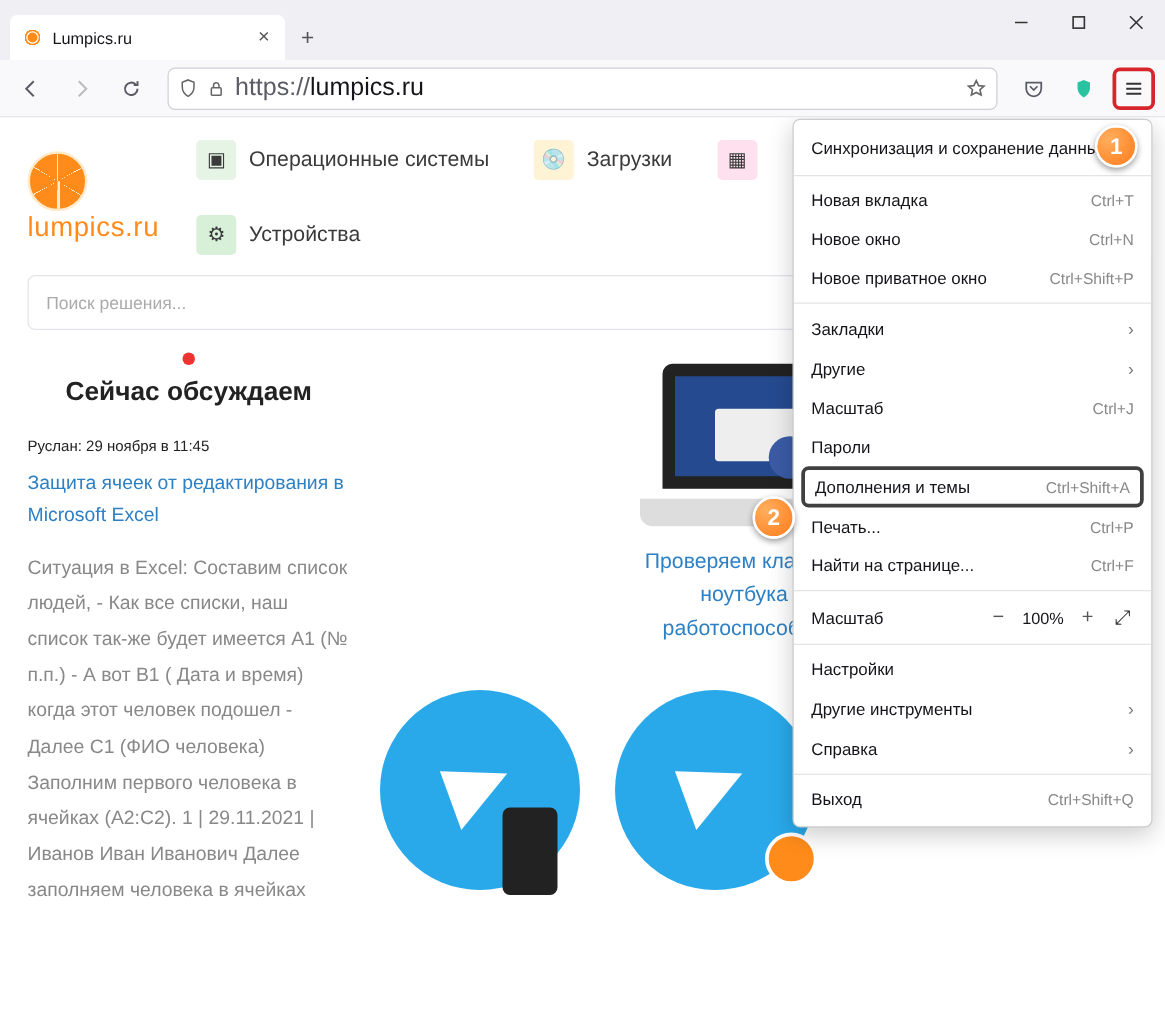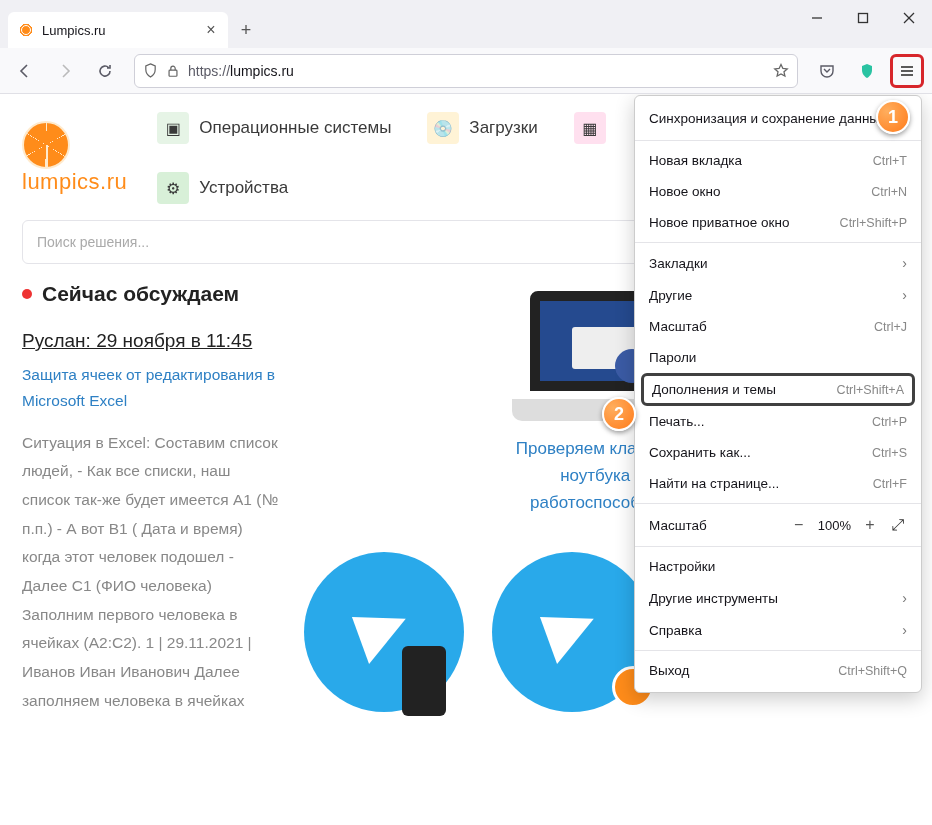--- a/index.html
+++ b/index.html
@@ -17,21 +17,21 @@
 .winbtn { width: 46px; display:flex;align-items:center;justify-content:center; color:#333;}
 .winbtn svg{width:12px;height:12px;}
 
 
 .toolbar { height: 46px; display:flex; align-items:center; padding: 0 8px; gap: 6px; background:#f9f9fb; border-bottom:1px solid #e0e0e6;}
 .tbtn { width: 34px; height: 34px; display:flex;align-items:center;justify-content:center; border-radius:6px; color:#5b5b66;}
 .tbtn svg{width:16px;height:16px;}
 .tbtn.disabled{color:#bbb;}
 .urlbar { flex:1; height: 34px; background:#fff; border:1px solid #cfcfd8; border-radius: 6px; display:flex; align-items:center; padding:0 8px; gap:8px; margin: 0 6px;}
 .urlbar .lock{color:#666;}
-.url-text{font-size:14px; color:#5b5b66; flex:1;}
+.url-text{font-size:20px; color:#5b5b66; flex:1;}
 .url-text .host{color:#15141a;}
 .hamburger-wrap{position:relative;}
 .hamburger{ width:34px; height:34px; display:flex;align-items:center;justify-content:center; border:3px solid #d7262b; border-radius:6px;}
 .green-shield{color:#2ac3a2;}
 
 
 .page { position:relative; height: calc(825px - 48px - 46px); overflow:hidden; background:#fff;}
 .site-header { display:flex; align-items:center; gap: 30px; padding: 18px 22px 8px;}
 .logo { display:flex; flex-direction:column; align-items:flex-start; gap:0px;}
 .logo-circle{width:48px;height:48px;border-radius:50%;background:#ff8c1a;border:2px solid #ffeacc;position:relative;}
@@ -40,23 +40,23 @@
  conic-gradient(#ffeacc 0 2deg,transparent 2deg 60deg,#ffeacc 60deg 62deg,transparent 62deg 120deg,#ffeacc 120deg 122deg,transparent 122deg 180deg,#ffeacc 180deg 182deg,transparent 182deg 240deg,#ffeacc 240deg 242deg,transparent 242deg 300deg,#ffeacc 300deg 302deg,transparent 302deg);border-radius:50%;}
 .logo-text{font-size:22px;color:#ff8c1a;letter-spacing:0.5px; font-weight:400;}
 .topnav{display:flex;flex-wrap:wrap; gap: 28px 36px; flex:1;}
 .navitem{display:flex;align-items:center;gap:10px;font-size:17px;color:#3a3a3a;}
 .navicon{width:32px;height:32px;border-radius:4px;display:flex;align-items:center;justify-content:center;font-size:16px;}
 .nav1{background:#e6f4e6;}.nav2{background:#fff3d6;}.nav3{background:#ffe0ef;}.nav4{background:#d8f0d8;}
 .searchbar{margin:8px 22px 18px;height:44px;border:1px solid #e4e4e9;border-radius:6px;display:flex;align-items:center;padding:0 14px;color:#aaa;font-size:14px;}
 
 .content{display:flex;gap:24px;padding:0 22px;}
 .sidebar{width:258px;}
-.now-head{display:flex;align-items:center;gap:10px;font-size:21px;font-weight:700;color:#222;margin-bottom:24px;}
+.now-head{display:flex;align-items:center;gap:10px;font-size:21px;font-weight:700;color:#222;margin-bottom:24px;flex-direction:column;}
 .rec{width:10px;height:10px;background:#e33;border-radius:50%;}
-.meta{font-size:19px;color:#222;margin-bottom:10px;text-decoration:underline;}
+.meta{font-size:12px;color:#222;margin-bottom:10px;}
 .link{color:#2e80c4;font-size:15.5px;line-height:1.7;}
 .body{color:#888;font-size:15.5px;line-height:1.85;margin-top:14px;}
 
 .cards{flex:1;}
 .card{border:1px solid transparent;padding:8px;text-align:center;}
 .laptop-img{width:190px;height:130px;margin:0 auto 14px;position:relative;}
 .laptop-screen{position:absolute;top:0;left:18px;right:18px;height:100px;background:#254a8f;border:10px solid #222;border-radius:8px 8px 0 0;}
 .kbd{position:absolute;top:26px;left:50%;transform:translateX(-50%);width:70px;height:42px;background:#eee;border-radius:3px;}
 .gear{position:absolute;top:48px;left:56%;width:34px;height:34px;background:#3b5ba5;border-radius:50%;}
 .laptop-base{position:absolute;bottom:0;left:0;right:0;height:22px;background:#ddd;border-radius:0 0 10px 10px;}
@@ -262,24 +262,20 @@
       </div>
     <div class="mrow hl">
         <span class="mlabel">Дополнения и темы</span>
         <span class="mshort">Ctrl+Shift+A</span>
       </div>
     <div class="mrow">
         <span class="mlabel">Печать...</span>
         <span class="mshort">Ctrl+P</span>
       </div>
     <div class="mrow">
-        <span class="mlabel">Сохранить как...</span>
-        <span class="mshort">Ctrl+S</span>
-      </div>
-    <div class="mrow">
         <span class="mlabel">Найти на странице...</span>
         <span class="mshort">Ctrl+F</span>
       </div>
     <div class="msep"></div>
     <div class="mrow">
       <span class="mlabel">Масштаб</span>
       <div class="zoom-ctl">
         <span class="zbtn">−</span>
         <span class="zval">100%</span>
         <span class="zbtn">+</span>

